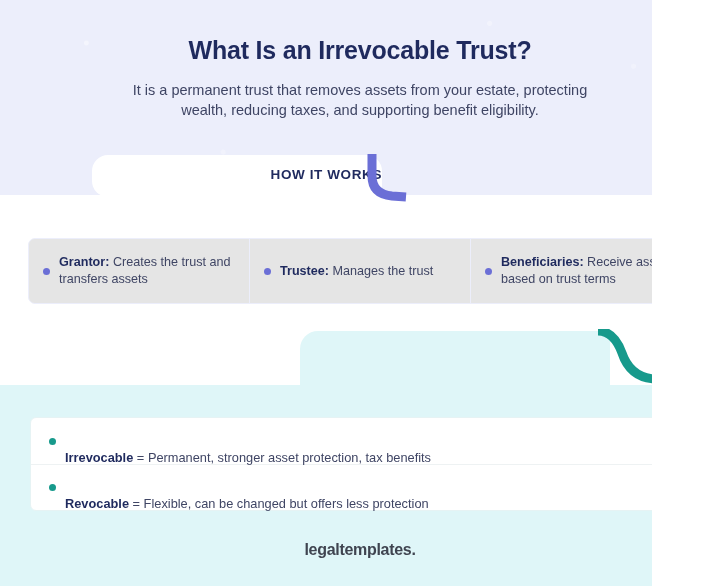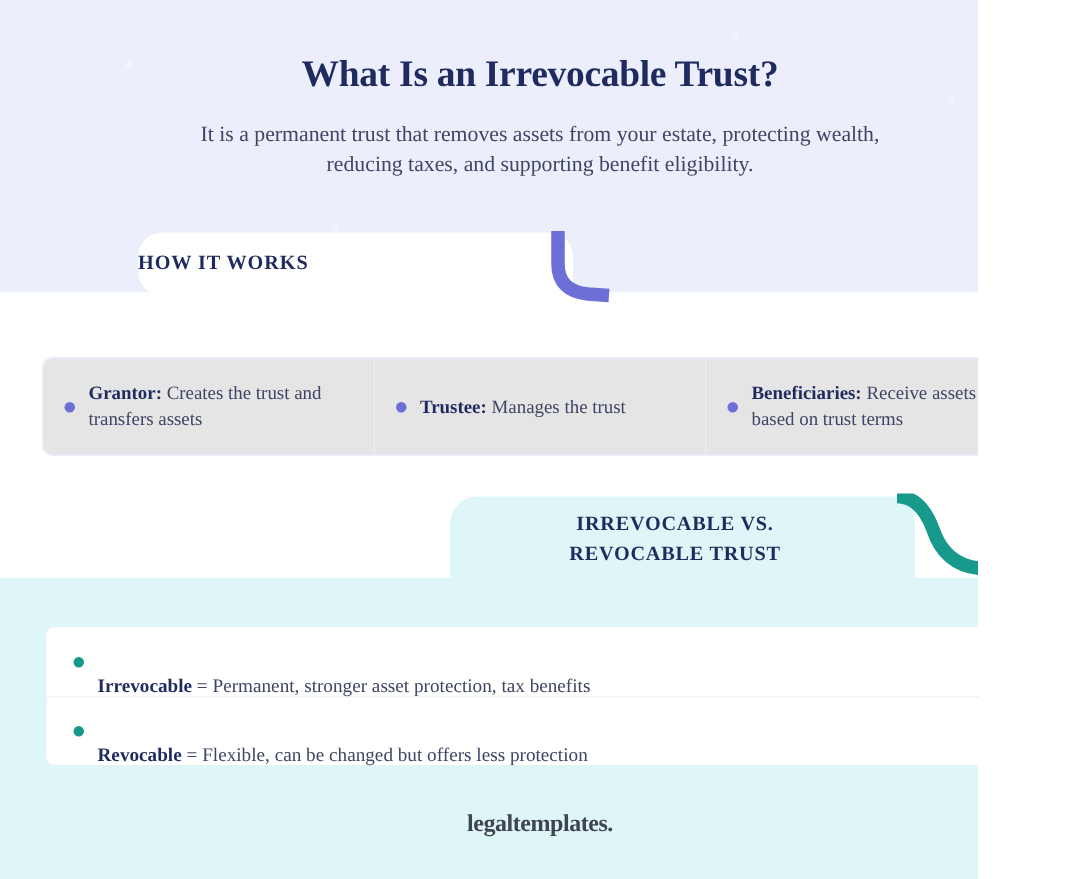--- a/index.html
+++ b/index.html
@@ -12,21 +12,20 @@
     overflow: hidden;
     font-family: "Liberation Sans", sans-serif;
     background: #ffffff;
   }
   .infographic {
     position: relative;
     width: 652px;
     height: 586px;
     background: #ffffff;
     overflow: hidden;
-    font-family: Liberation Serif, serif;
   }
 
   
   .header-band {
     position: absolute;
     left: 0;
     top: 0;
     width: 720px;
     height: 195px;
     background: #eceefb;
@@ -77,21 +76,21 @@
     border-top-right-radius: 16px;
     border-bottom-left-radius: 16px;
     border-bottom-right-radius: 0;
     z-index: 3;
   }
   .tab-works-label {
     position: absolute;
     left: 0;
     top: 12px;
     width: 290px;
-    text-align: left;
+    text-align: right;
     font-size: 13.5px;
     font-weight: bold;
     letter-spacing: 0.6px;
     color: #1f2a5e;
   }
   .swoosh-purple {
     position: absolute;
     left: 362px;
     top: 150px;
     width: 50px;
@@ -279,22 +278,21 @@
       <span class="role-text">
         <b>Beneficiaries:</b>
         <span>Receive assets based on trust terms</span>
       </span>
     </div>
   </div>
 
   <div class="teal-band"></div>
   <div class="tab-compare">
     <div class="tab-compare-label">
-      <span>IRREVOCABLE VS.</span><br>
-      <span>REVOCABLE TRUST</span>
+      <br>
     </div>
   </div>
   <svg class="swoosh-teal" viewBox="0 0 72 58">
     <path d="M6 2 Q22 2 30 24 Q38 48 62 50 L70 50" fill="none" stroke="#179a8c" stroke-width="9" stroke-linecap="butt"></path>
   </svg>
 
   <div class="compare-card">
     <div class="compare-row">
       <span class="dot dot-teal"></span>
       <span class="compare-text">

